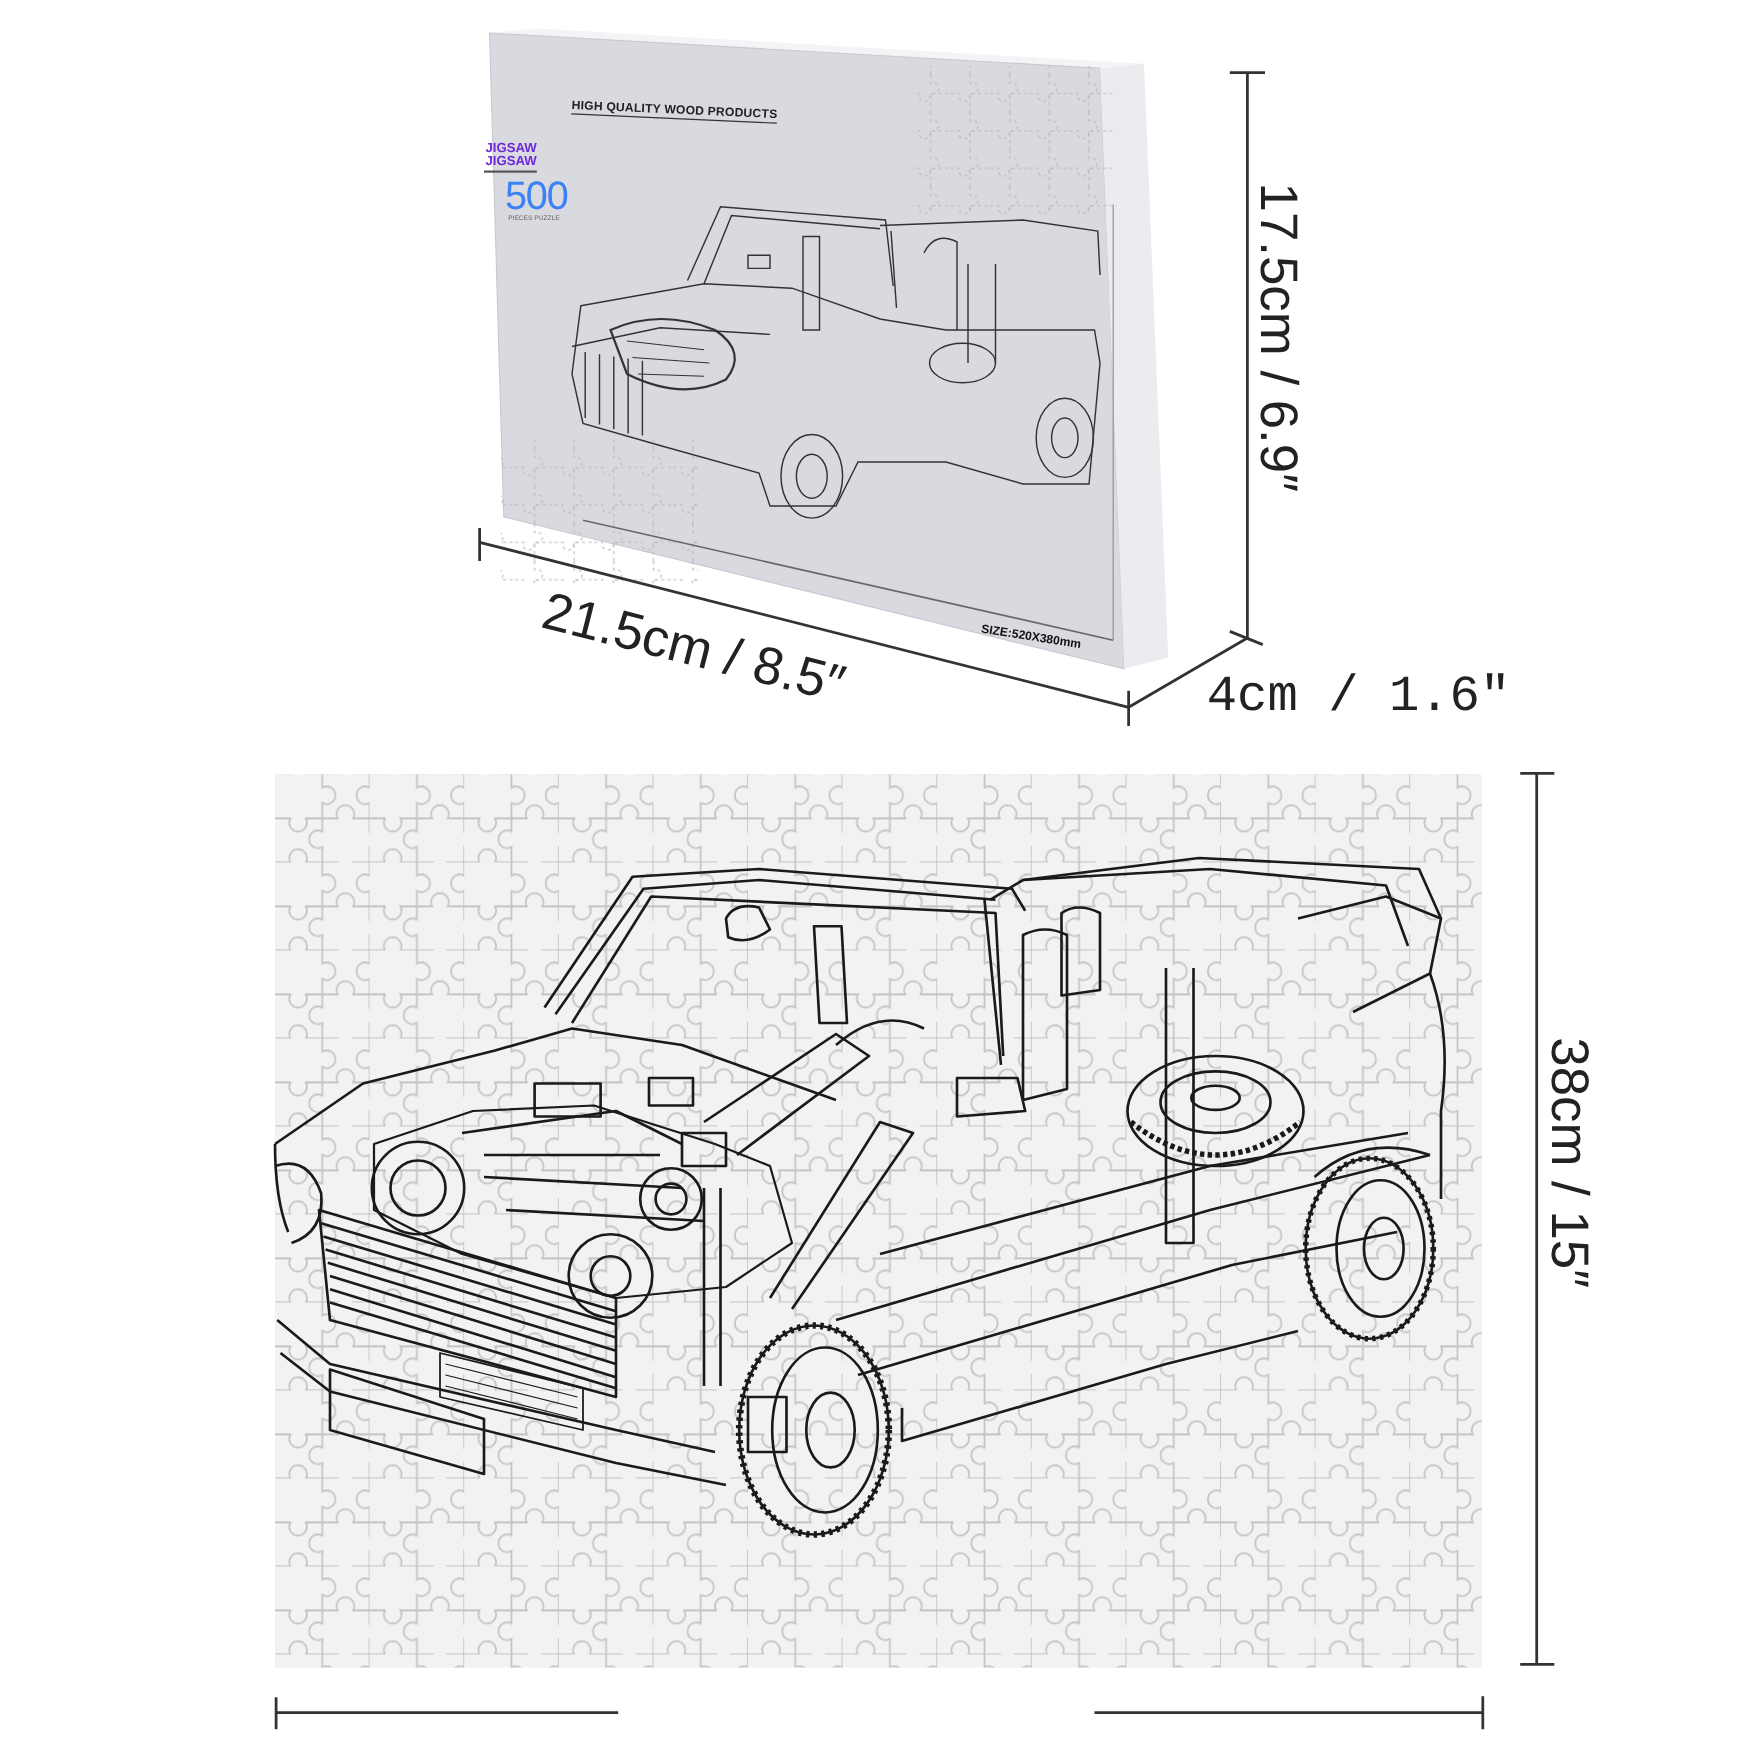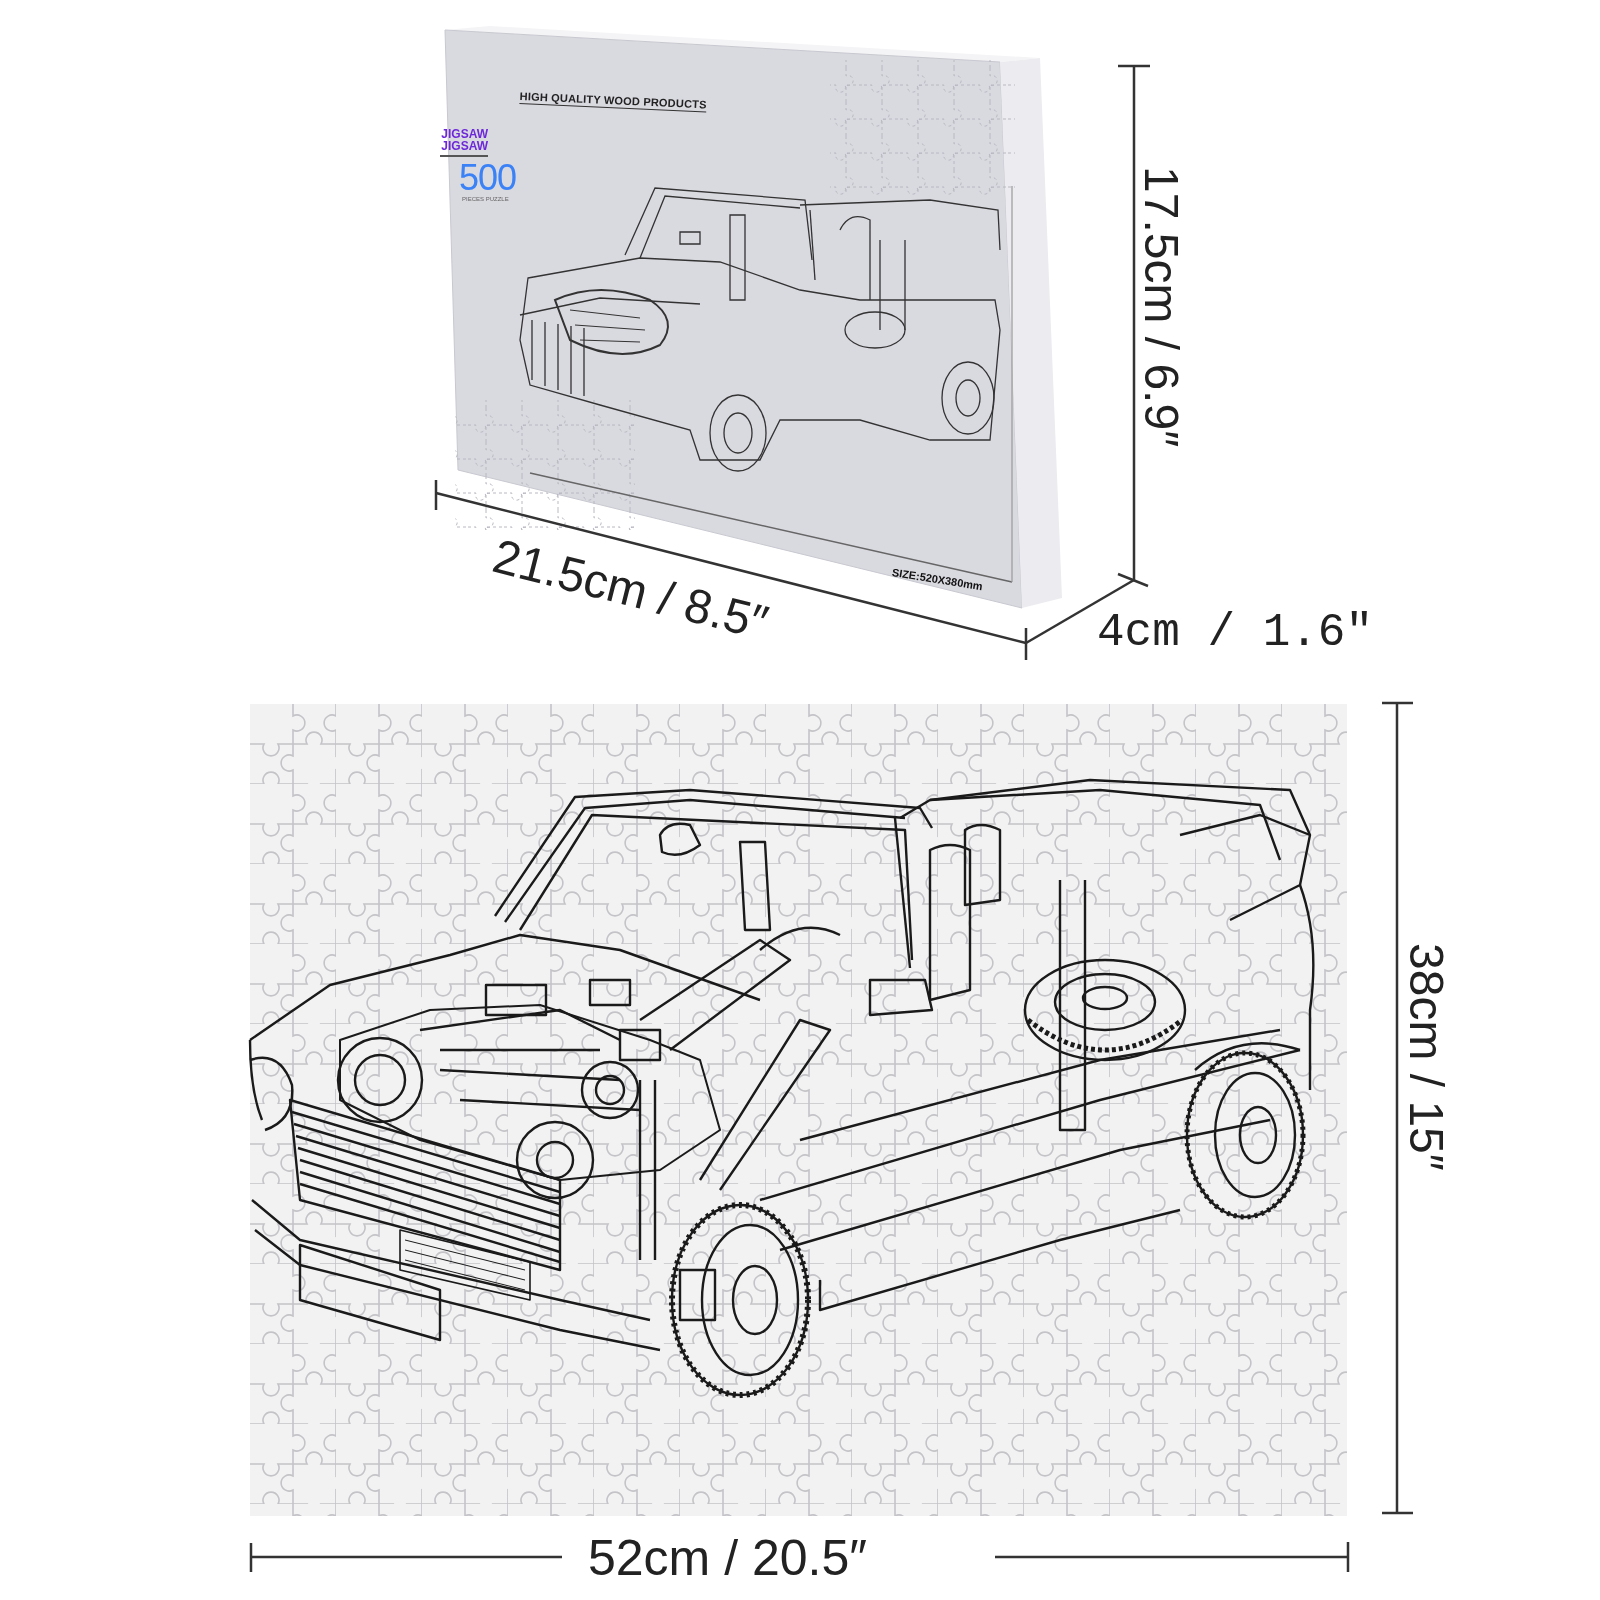--- a/index.html
+++ b/index.html
@@ -204,14 +204,13 @@
     <div class="rule"></div>
   </div>
   <div class="box-count">500</div>
   <div class="box-count-sub">PIECES PUZZLE</div>
   <div class="box-size">SIZE:520X380mm</div>
 
   <div class="dim-label" style="left:500px; top:532px; transform: rotate(14.2deg); transform-origin:left top; font-size:48px;">21.5cm / 8.5″</div>
   <div class="dim-label" style="left:1185px; top:166px; transform: rotate(90deg); transform-origin:left top; font-size:48px;">17.5cm / 6.9″</div>
   <div class="dim-label" style="left:1097px; top:610px; font-size:46px;font-family:Liberation Mono, monospace;">4cm / 1.6″</div>
   <div class="dim-label" style="left:1450px; top:943px; transform: rotate(90deg); transform-origin:left top; font-size:48px;">38cm / 15″</div>
-  <div class="dim-label" style="left:588px; top:1533px; font-size:50px;">52cm / 20.5″</div>
 </div>
 
 </body></html>

